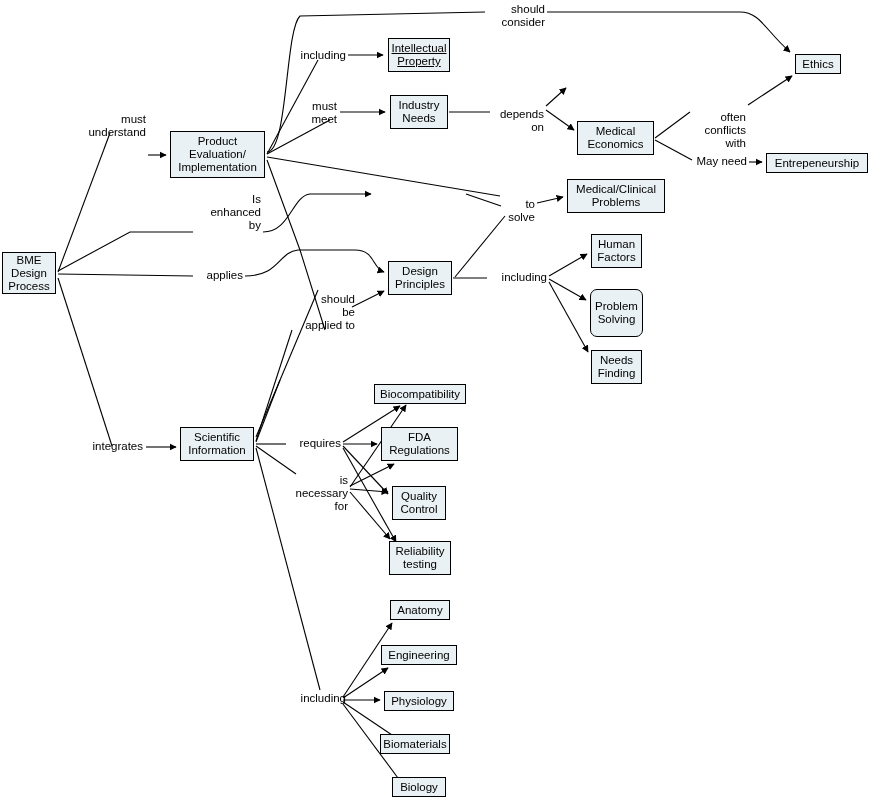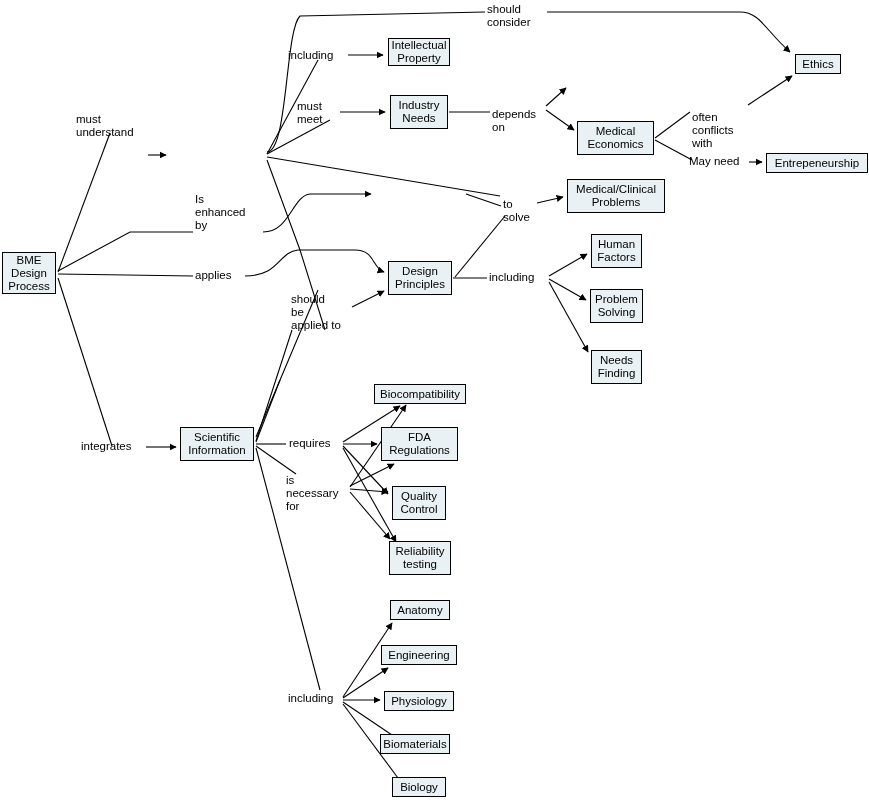--- a/index.html
+++ b/index.html
@@ -2,21 +2,21 @@
 <html><head>
 <meta charset="utf-8">
 <style>
   html,body{margin:0;padding:0;background:#ffffff;}
   body{font-family:"Liberation Sans",sans-serif;}
   #canvas{position:relative;width:869px;height:800px;background:#ffffff;overflow:hidden;}
   #edges{position:absolute;left:0;top:0;width:869px;height:800px;}
   .node{position:absolute;box-sizing:border-box;border:1px solid #000000;background:#eaf1f4;
         display:flex;align-items:center;justify-content:center;text-align:center;
         font-size:11.5px;line-height:13px;color:#000000;white-space:pre-line;padding:1px 3px;}
-  .lbl{position:absolute;font-size:11.5px;line-height:13px;color:#000;text-align:left;
+  .lbl{position:absolute;font-size:11.5px;line-height:13px;color:#000;text-align:right;
        white-space:pre-line;background:transparent;}
 </style>
 </head>
 <body>
 
 <div id="canvas">
 
   <svg id="edges" viewBox="0 0 869 800" xmlns="http://www.w3.org/2000/svg">
     <defs>
       <marker id="ah" viewBox="0 0 10 10" refX="9" refY="5" markerWidth="6.5" markerHeight="6.5" orient="auto-start-reverse">
@@ -95,35 +95,38 @@
       <path d="M 343 700 L 380 700" marker-end="url(#ah)"></path>
       <path d="M 343 702 L 392 735"></path>
       <path d="M 343 704 L 398 778"></path>
 
     </g>
   </svg>
 
   <div class="node" style="left:2px;top:252px;width:54px;height:42px;">BME
 Design
 Process</div>
-  <div class="node" style="left:388px;top:38px;width:62px;height:28px;">Intellectual
+  <div class="node" style="left:170px;top:131px;width:95px;height:47px;">Product
+Evaluation/
+Implementation</div>
+  <div class="node" style="left:388px;top:38px;width:62px;height:34px;text-decoration:underline;">Intellectual
 Property</div>
   <div class="node" style="left:390px;top:95px;width:58px;height:34px;">Industry
 Needs</div>
   <div class="node" style="left:577px;top:121px;width:77px;height:34px;">Medical
 Economics</div>
   <div class="node" style="left:795px;top:54px;width:46px;height:20px;">Ethics</div>
   <div class="node" style="left:766px;top:153px;width:102px;height:20px;">Entrepeneurship</div>
   <div class="node" style="left:567px;top:179px;width:98px;height:34px;">Medical/Clinical
 Problems</div>
   <div class="node" style="left:388px;top:261px;width:64px;height:34px;">Design
 Principles</div>
   <div class="node" style="left:591px;top:234px;width:51px;height:34px;">Human
 Factors</div>
-  <div class="node" style="left:590px;top:289px;width:53px;height:34px;">Problem
+  <div class="node" style="left:590px;top:289px;width:53px;height:48px;border-radius:7px;">Problem
 Solving</div>
   <div class="node" style="left:591px;top:350px;width:51px;height:34px;">Needs
 Finding</div>
   <div class="node" style="left:180px;top:427px;width:74px;height:34px;">Scientific
 Information</div>
   <div class="node" style="left:374px;top:384px;width:92px;height:20px;">Biocompatibility</div>
   <div class="node" style="left:381px;top:427px;width:77px;height:34px;">FDA
 Regulations</div>
   <div class="node" style="left:392px;top:486px;width:54px;height:34px;">Quality
 Control</div>

